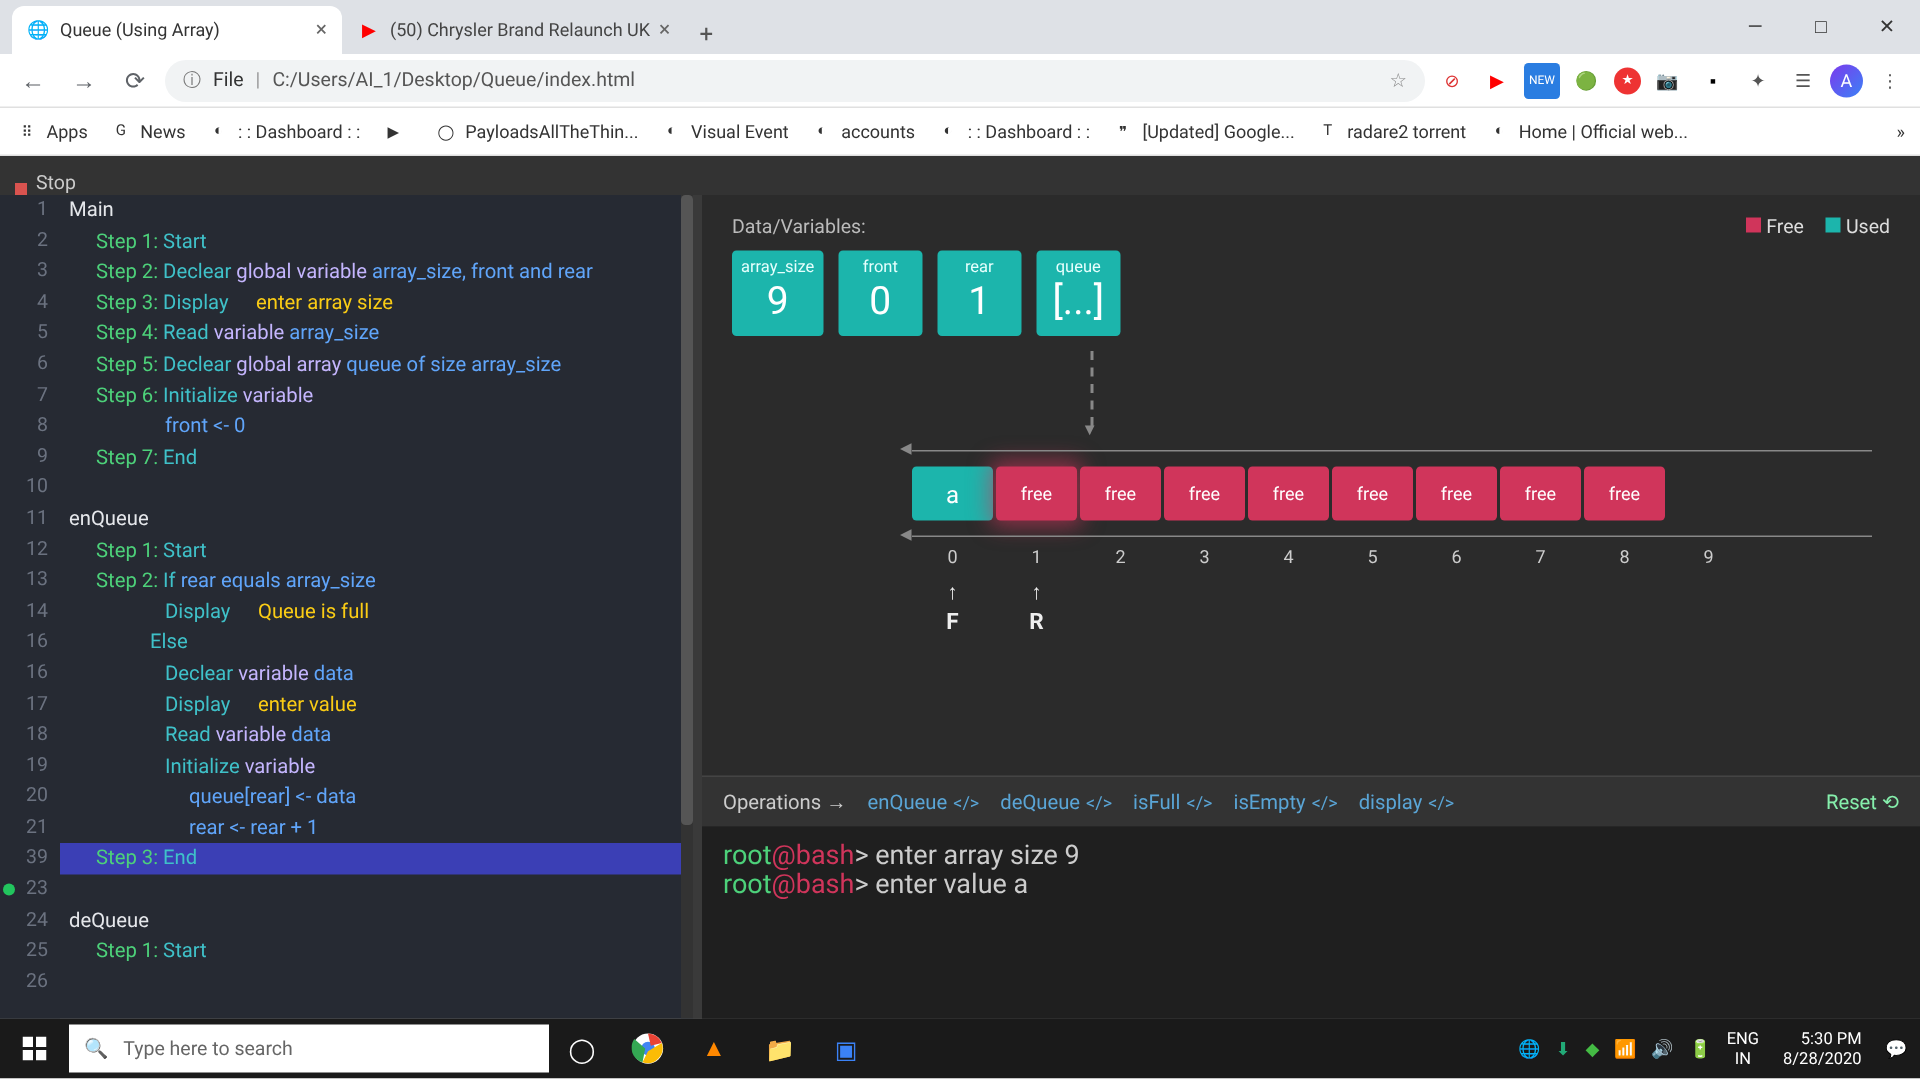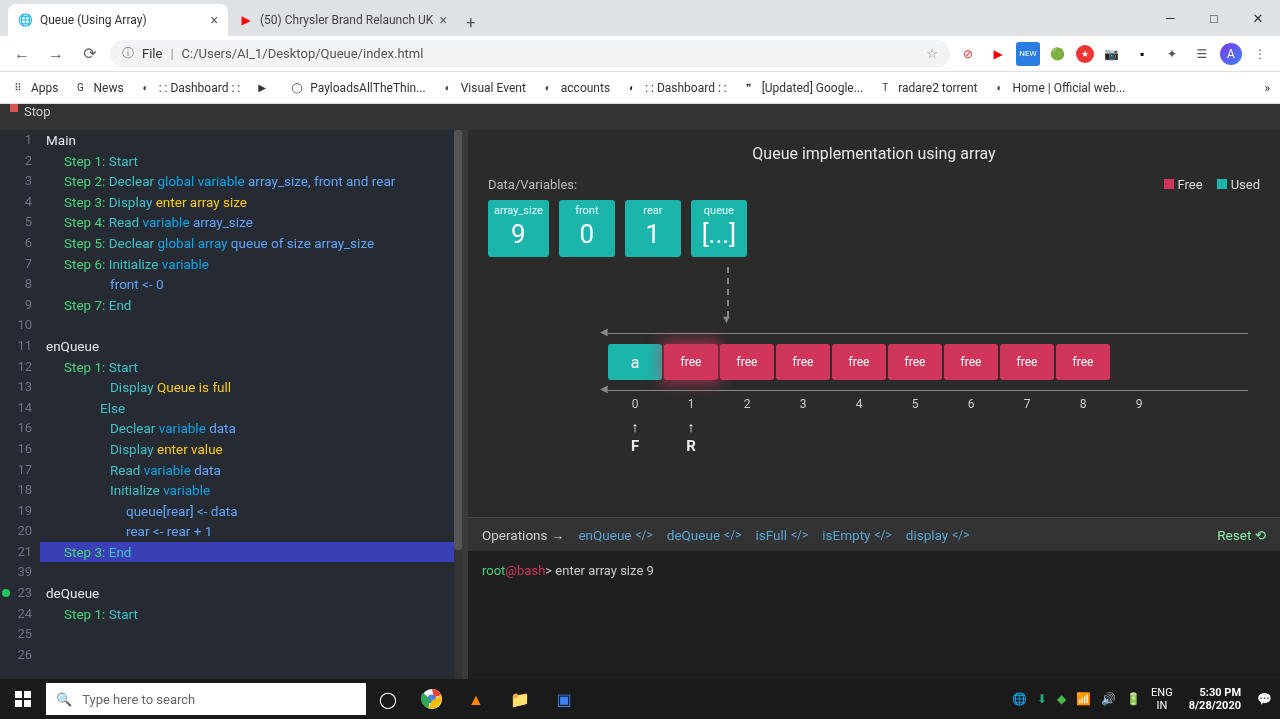--- a/index.html
+++ b/index.html
@@ -21,40 +21,40 @@
 .url-bar .lock { color: #777; font-size: 12px; }
 .url-trail { margin-left: auto; display: flex; gap: 4px; align-items: center; }
 .ext-icon { width: 24px; height: 24px; border-radius: 4px; display: flex; align-items: center; justify-content: center; font-size: 12px; cursor: pointer; }
 
 .chrome-bkm { height: 32px; background: #fff; display: flex; align-items: center; padding: 0 10px; gap: 14px; font-size: 12px; color: #333; border-bottom: 1px solid #e0e0e0; overflow: hidden; }
 .bkm { display: flex; align-items: center; gap: 5px; cursor: pointer; white-space: nowrap; }
 .bkm .bi { width: 16px; height: 16px; border-radius: 3px; display: flex; align-items: center; justify-content: center; font-size: 10px; }
 
 
 .app { flex: 1; display: flex; flex-direction: column; background: #2a2a2a; color: #ddd; min-height: 0; }
-.stop-bar { height: 26px; background: #333; display: flex; align-items: flex-start; padding: 0 10px; font-size: 13px; color: #ccc; gap: 6px; }
+.stop-bar { height: 26px; background: #333; display: flex; align-items: flex-end; padding: 0 10px; font-size: 13px; color: #ccc; gap: 6px; }
 .stop-sq { width: 8px; height: 8px; background: #d9534f; }
 
 .split { flex: 1; display: flex; min-height: 0; }
 
 
 .code-panel { width: 462px; background: #262a33; position: relative; overflow: hidden; }
 .gutter { position: absolute; left: 0; top: 0; bottom: 0; width: 40px; background: #262a33; color: #6b7280; font-family: "Consolas", monospace; font-size: 13px; text-align: right; padding-right: 8px; }
 .gutter div { height: 20.6px; line-height: 20.6px; }
 .code-lines { margin-left: 40px; font-family: "Consolas", monospace; font-size: 13.5px; }
 .line { height: 20.6px; line-height: 20.6px; padding-left: 6px; white-space: pre; }
 .line.hl { background: #3b3fb5; color: #fff; }
 .line .i1 { padding-left: 18px; display: inline-block; }
 .line .i2 { padding-left: 64px; display: inline-block; }
 .line .i3 { padding-left: 80px; display: inline-block; }
 .c-white { color: #e5e7eb; }
 .c-green { color: #4dd17a; }
 .c-teal { color: #3fc1c9; }
-.c-purple { color: #0ea5e9; text-align: right; }
-.c-yellow { color: #facc15; }
+.c-purple { color: #c4b5fd; text-align: right; }
+.c-yellow { color: #facc15; margin-left: 15px; }
 .c-blue { color: #60a5fa; }
 .breakpt { position: absolute; left: 2px; width: 8px; height: 8px; border-radius: 50%; background: #22c55e; }
 
 
 .divider { width: 6px; background: #3a3a3a; cursor: col-resize; }
 
 
 .right-panel { flex: 1; display: flex; flex-direction: column; background: #2b2b2b; min-width: 0; }
 .viz-top { flex: 1; padding: 14px 20px 6px 20px; overflow: hidden; position: relative; }
 .viz-title { text-align: center; font-size: 16px; color: #e5e5e5; margin-bottom: 14px; }
@@ -91,38 +91,38 @@
 .ptr .arr { font-size: 14px; }
 .ptr .lbl { font-size: 15px; font-weight: bold; margin-top: 2px; }
 
 
 .ops-bar { height: 34px; background: #333; display: flex; align-items: center; padding: 0 14px; font-size: 13.5px; color: #ccc; gap: 14px; border-top: 1px solid #444; }
 .ops-bar .op { color: #5aa5d6; cursor: pointer; display: flex; align-items: center; gap: 4px; }
 .ops-bar .op .tag { color: #5aa5d6; font-size: 12px; }
 .ops-bar .reset { margin-left: auto; color: #86efac; cursor: pointer; }
 
 
-.terminal { height: 128px; background: #1f1f1f; font-family: "Consolas", monospace; font-size: 13px; padding: 10px 14px; color: #ccc; overflow: hidden; }
+.terminal { height: 128px; background: #1f1f1f; font-family: "Consolas", monospace; font-size: 18px; padding: 10px 14px; color: #ccc; overflow: hidden; }
 .tline { line-height: 19px; }
 .t-user { color: #4dd17a; }
 .t-at { color: #d0355b; }
 .t-host { color: #d0355b; }
 .t-gt { color: #ccc; }
 
 
 .code-scroll { position: absolute; right: 0; top: 0; bottom: 0; width: 8px; background: #333; }
 .code-thumb { position: absolute; right: 0; top: 0; width: 8px; height: 420px; background: #555; border-radius: 3px; }
 
 
 .taskbar { height: 40px; background: #1a1a1a; display: flex; align-items: center; color: #fff; font-size: 12px; }
 .tb-start { width: 46px; height: 40px; display: flex; align-items: center; justify-content: center; cursor: pointer; }
 .tb-search { width: 320px; height: 32px; background: #fff; display: flex; align-items: center; padding: 0 10px; color: #666; gap: 10px; font-size: 13px; }
 .tb-icon { width: 44px; height: 40px; display: flex; align-items: center; justify-content: center; cursor: pointer; font-size: 16px; }
 .tb-tray { margin-left: auto; display: flex; align-items: center; gap: 10px; padding-right: 8px; }
-.tb-time { text-align: right; font-size: 11px; line-height: 13px; padding: 0 6px; font-weight: bold; }
+.tb-time { text-align: right; font-size: 11px; line-height: 13px; padding: 0 6px; }
 
 svg { display: block; }
 </style>
 </head>
 <body>
 
 <div class="chrome-tabs">
   <div class="tab">
     <span class="favicon">🌐</span>
     <span>Queue (Using Array)</span>
@@ -257,20 +257,21 @@
           <div class="line"><span class="i1"><span class="c-green">Step 2: </span><span class="c-teal">Declear </span><span class="c-purple">global variable </span><span class="c-blue">array_size, front and rear</span></span></div>
           <div class="line"><span class="i1"><span class="c-green">Step 3: </span><span class="c-teal">Display </span><span class="c-yellow">enter array size</span></span></div>
           <div class="line"><span class="i1"><span class="c-green">Step 4: </span><span class="c-teal">Read </span><span class="c-purple">variable </span><span class="c-blue">array_size</span></span></div>
           <div class="line"><span class="i1"><span class="c-green">Step 5: </span><span class="c-teal">Declear </span><span class="c-purple">global array </span><span class="c-blue">queue of size array_size</span></span></div>
           <div class="line"><span class="i1"><span class="c-green">Step 6: </span><span class="c-teal">Initialize </span><span class="c-purple">variable</span></span></div>
           <div class="line"><span class="i2"><span class="c-blue">front &lt;- 0</span></span></div>
           <div class="line"><span class="i1"><span class="c-green">Step 7: </span><span class="c-teal">End</span></span></div>
           <div class="line"></div>
           <div class="line"><span class="c-white">enQueue</span></div>
           <div class="line"><span class="i1"><span class="c-green">Step 1: </span><span class="c-teal">Start</span></span></div>
+          <div class="line"><span class="i1"><span class="c-green">Step 2: </span><span class="c-teal">If </span><span class="c-blue">rear equals array_size</span></span></div>
           <div class="line"><span class="i2"><span class="c-teal">Display </span><span class="c-yellow">Queue is full</span></span></div>
           <div class="line"><span class="i2 c-teal" style="padding-left:54px">Else</span></div>
           <div class="line"><span class="i2"><span class="c-teal">Declear </span><span class="c-purple">variable </span><span class="c-blue">data</span></span></div>
           <div class="line"><span class="i2"><span class="c-teal">Display </span><span class="c-yellow">enter value</span></span></div>
           <div class="line"><span class="i2"><span class="c-teal">Read </span><span class="c-purple">variable </span><span class="c-blue">data</span></span></div>
           <div class="line"><span class="i2"><span class="c-teal">Initialize </span><span class="c-purple">variable</span></span></div>
           <div class="line"><span class="i3"><span class="c-blue">queue[rear] &lt;- data</span></span></div>
           <div class="line"><span class="i3"><span class="c-blue">rear &lt;- rear + 1</span></span></div>
           <div class="line hl"><span class="i1"><span class="c-green">Step 3: </span><span class="c-teal">End</span></span></div>
           <div class="line"></div>
@@ -279,21 +280,20 @@
         </div>
       <div class="code-scroll">
           <div class="code-thumb"></div>
         </div>
     <span class="breakpt" style="top: 459.2px;"></span>
       </div>
     <div class="divider"></div>
 
     <div class="right-panel">
       <div class="viz-top">
-        <div class="viz-title">Queue implementation using array</div>
         <div class="dv-row">
           <span class="dv-label">Data/Variables:</span>
           <div class="legend">
             <span><span class="lg-sq free"></span><span>Free</span></span>
             <span><span class="lg-sq used"></span><span>Used</span></span>
           </div>
         </div>
         <div class="var-boxes" id="varboxes">
             <div class="varbox">
               <div class="vn">array_size</div>
@@ -366,20 +366,21 @@
             <span class="op">deQueue <span class="tag">&lt;/&gt;</span></span>
             <span class="op">isFull <span class="tag">&lt;/&gt;</span></span>
             <span class="op">isEmpty <span class="tag">&lt;/&gt;</span></span>
             <span class="op">display <span class="tag">&lt;/&gt;</span></span>
           </span>
         <span class="reset"><span>Reset</span> ⟲</span>
       </div>
 
       <div class="terminal" id="term">
           <div class="tline"><span class="t-user">root</span><span class="t-at">@</span><span class="t-host">bash</span><span class="t-gt">&gt;</span> enter array size 9</div>
+          <div class="tline"><span class="t-user">root</span><span class="t-at">@</span><span class="t-host">bash</span><span class="t-gt">&gt;</span> enter value a</div>
         </div>
     </div>
   </div>
 </div>
 
 <div class="taskbar">
   <div class="tb-start">
     <svg width="16" height="16" viewBox="0 0 16 16">
         <rect x="0" y="0" width="7" height="7" fill="#fff"></rect>
         <rect x="9" y="0" width="7" height="7" fill="#fff"></rect>

